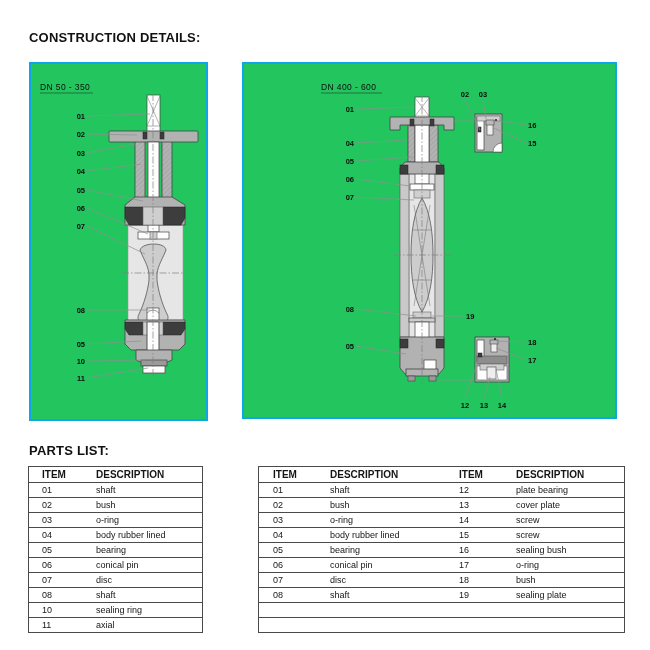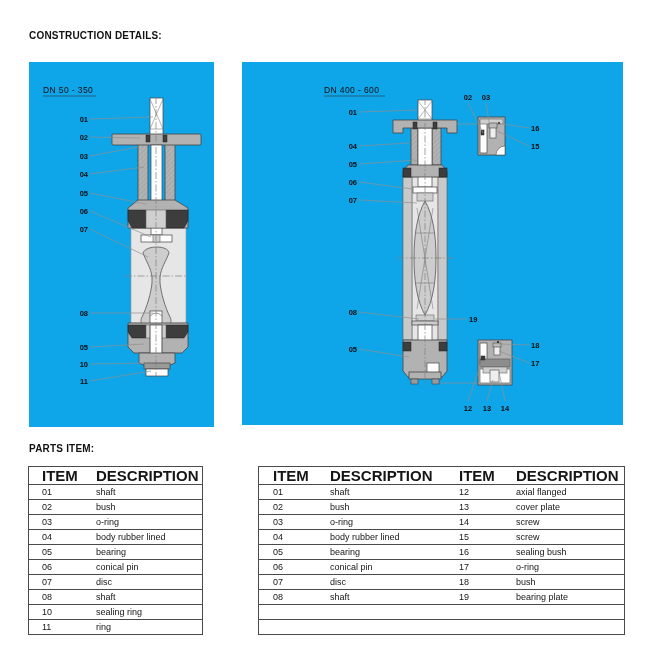--- a/index.html
+++ b/index.html
@@ -5,36 +5,36 @@
   :root{
     --body:#b2b2b2; --seal:#3d3d3d; --panel:#e6e6e6; --disc:#cdcdcd;
     --line:#444444; --leader:#8f8f8f; --ink:#111111;
   }
   html,body{margin:0;padding:0;}
   body{
     width:650px;height:650px;position:relative;background:#ffffff;
     font-family:"Liberation Sans", sans-serif;color:var(--ink);overflow:hidden;
   }
   .heading{
-    position:absolute;font-weight:bold;font-size:10px;letter-spacing:.2px;white-space:nowrap;
+    position:absolute;font-weight:bold;font-size:13px;letter-spacing:.2px;white-space:nowrap;
   }
   #construction-heading{left:29px;top:30px;}
   #parts-heading{left:29px;top:443px;}
-  .diagram-box{position:absolute;border:5px solid #0ea5e9;background:#0ea5e9;}
+  .diagram-box{position:absolute;border:2px solid #0ea5e9;background:#22c55e;}
   #diagram-left{left:29px;top:62px;width:175px;height:355px;}
   #diagram-right{left:242px;top:62px;width:371px;height:353px;}
   .tablebox{position:absolute;border:1.5px solid #4a4a4a;background:#fff;}
   #table-left{left:28px;top:466px;width:173px;}
   #table-right{left:258px;top:466px;width:365px;}
   table.parts{border-collapse:collapse;table-layout:fixed;width:100%;font-size:9px;color:#151515;}
   table.parts th,table.parts td{
     height:14px;padding:0;text-align:left;vertical-align:middle;
     border-top:1px solid #4a4a4a;overflow:hidden;white-space:nowrap;font-weight:normal;
   }
-  table.parts tr.hdr th{font-weight:bold;height:15px;border-top:0;font-size:15px;}
+  table.parts tr.hdr th{font-weight:bold;height:15px;border-top:0;font-size:10px;}
   #table-left th:nth-child(1),#table-left td:nth-child(1){padding-left:13px;}
   #table-left th:nth-child(2),#table-left td:nth-child(2){padding-left:12px;}
   #table-right th:nth-child(1),#table-right td:nth-child(1){padding-left:14px;}
   #table-right th:nth-child(2),#table-right td:nth-child(2){padding-left:14px;}
   #table-right th:nth-child(3),#table-right td:nth-child(3){padding-left:14px;}
   #table-right th:nth-child(4),#table-right td:nth-child(4){padding-left:14px;}
   
   .m  {fill:var(--body); stroke:var(--line); stroke-width:.8;}
   .mh {fill:url(#hL); stroke:var(--line); stroke-width:.8;}
   .mh2{fill:url(#hR); stroke:var(--line); stroke-width:.8;}
@@ -284,21 +284,21 @@
       <text class="lbl" x="284" y="82">15</text>
       <text class="lbl" x="284" y="281">18</text>
       <text class="lbl" x="284" y="299">17</text>
       <text class="lbl" x="221" y="344" text-anchor="middle">12</text>
       <text class="lbl" x="240" y="344" text-anchor="middle">13</text>
       <text class="lbl" x="258" y="344" text-anchor="middle">14</text>
     </g>
   </svg>
 </div>
 
-<div class="heading" id="parts-heading">PARTS ITEM:</div>
+<div class="heading" id="parts-heading">PARTS LIST:</div>
 
 <div class="tablebox" id="table-left">
   <table class="parts">
     <colgroup>
         <col style="width:55px">
         <col style="width:118px">
       </colgroup>
     <tbody>
         <tr class="hdr">
           <th>ITEM</th>
@@ -335,21 +335,21 @@
         <tr>
           <td>08</td>
           <td>shaft</td>
         </tr>
         <tr>
           <td>10</td>
           <td>sealing ring</td>
         </tr>
         <tr>
           <td>11</td>
-          <td>ring</td>
+          <td>axial</td>
         </tr>
       </tbody>
   </table>
 </div>
 
 <div class="tablebox" id="table-right">
   <table class="parts">
     <colgroup>
         <col style="width:57px">
         <col style="width:129px">
@@ -360,21 +360,21 @@
         <tr class="hdr">
           <th>ITEM</th>
           <th>DESCRIPTION</th>
           <th>ITEM</th>
           <th>DESCRIPTION</th>
         </tr>
         <tr>
           <td>01</td>
           <td>shaft</td>
           <td>12</td>
-          <td>axial flanged</td>
+          <td>plate bearing</td>
         </tr>
         <tr>
           <td>02</td>
           <td>bush</td>
           <td>13</td>
           <td>cover plate</td>
         </tr>
         <tr>
           <td>03</td>
           <td>o-ring</td>
@@ -402,21 +402,21 @@
         <tr>
           <td>07</td>
           <td>disc</td>
           <td>18</td>
           <td>bush</td>
         </tr>
         <tr>
           <td>08</td>
           <td>shaft</td>
           <td>19</td>
-          <td>bearing plate</td>
+          <td>sealing plate</td>
         </tr>
         <tr>
           <td></td>
           <td></td>
           <td></td>
           <td></td>
         </tr>
         <tr>
           <td></td>
           <td></td>

